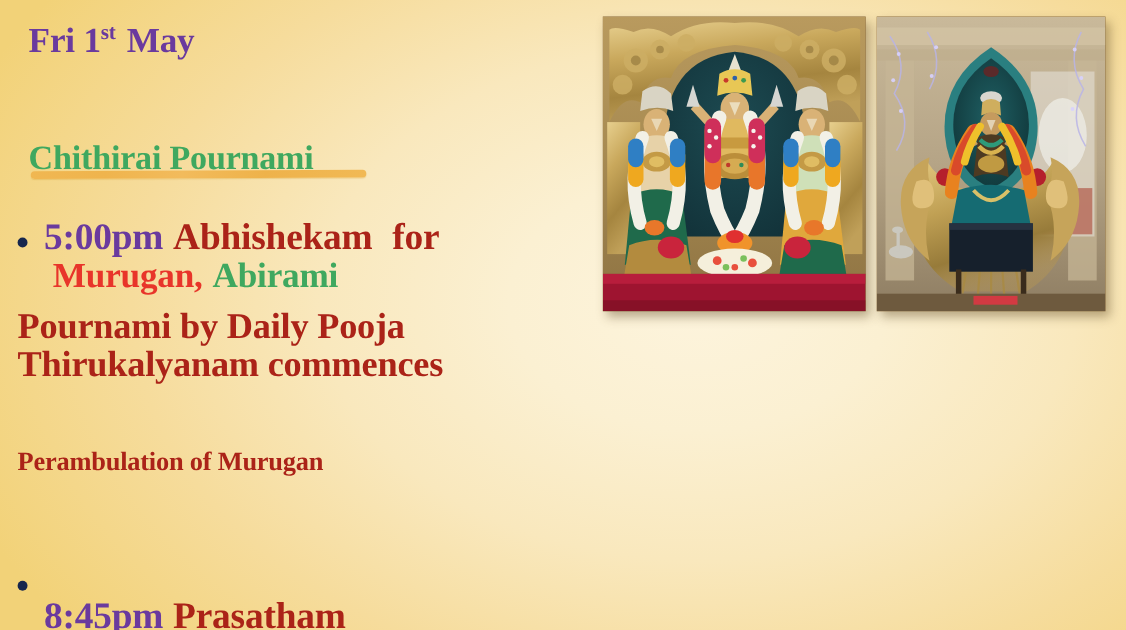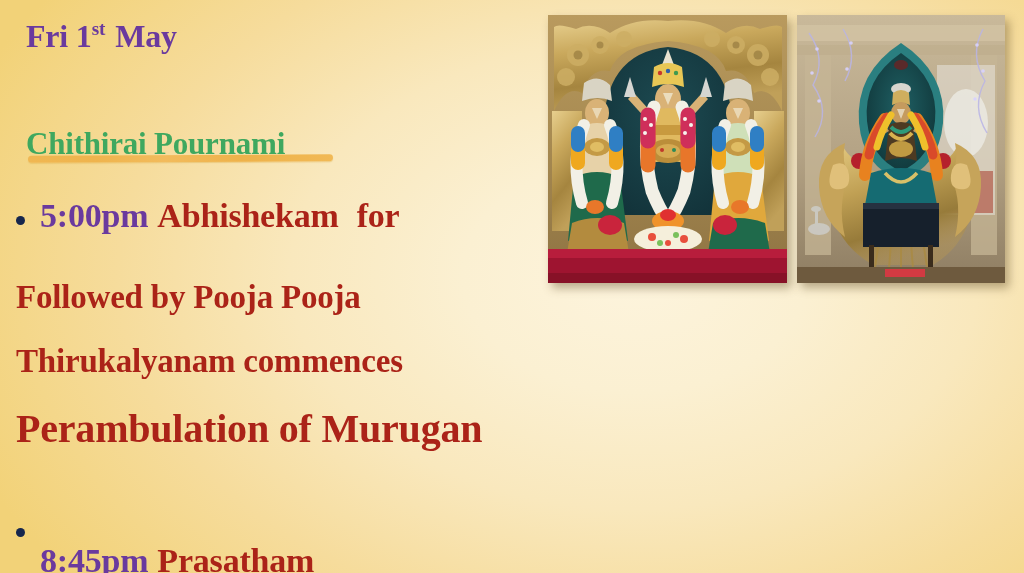--- a/index.html
+++ b/index.html
@@ -119,26 +119,25 @@
     left: 16px;
     top: 264px;
     font-size: 33px;
     color: #ab2318;
   }
   #ln-commences {
     left: 16px;
     top: 299px;
     font-size: 33px;
     color: #ab2318;
-    margin-top: 29px;
   }
   #ln-peramb {
     left: 16px;
     top: 392px;
-    font-size: 40px;
+    font-size: 24px;
     color: #ab2318;
   }
   #ln-prasatham {
     left: 40px;
     top: 494px;
     font-size: 34px;
     margin-top: 33px;
   }
 
   .c-purple { color: #6a3a9e; }
@@ -179,22 +178,23 @@
 
 
     <div id="hd-sub" class="hd-line">Chithirai Pournami</div>
 
     <div id="divider"></div>
 
     <div id="dot-1" class="bullet-dot"></div>
 
     <div id="ln-abhi" class="body-line"><span class="c-purple">5:00pm</span><span class="sp"></span><span class="c-darkred">Abhishekam</span><span class="sp"></span><span class="sp"></span><span class="c-darkred">for</span></div>
 
-
-    <div id="ln-followed" class="body-line">Followed by Pooja Pooja</div>
+    <div id="ln-names" class="body-line"><span class="c-red">Murugan,</span><span class="sp"></span><span class="c-green">Abirami</span></div>
+
+    <div id="ln-followed" class="body-line">Pournami by Daily Pooja</div>
     <div id="ln-commences" class="body-line">Thirukalyanam commences</div>
     <div id="ln-peramb" class="body-line">Perambulation of Murugan</div>
 
     <div id="dot-2" class="bullet-dot"></div>
 
     <div id="ln-prasatham" class="body-line"><span class="c-purple">8:45pm</span><span class="sp"></span><span class="c-darkred">Prasatham</span></div>
 
   </div>
 
   <div id="photo-1" class="photo">

